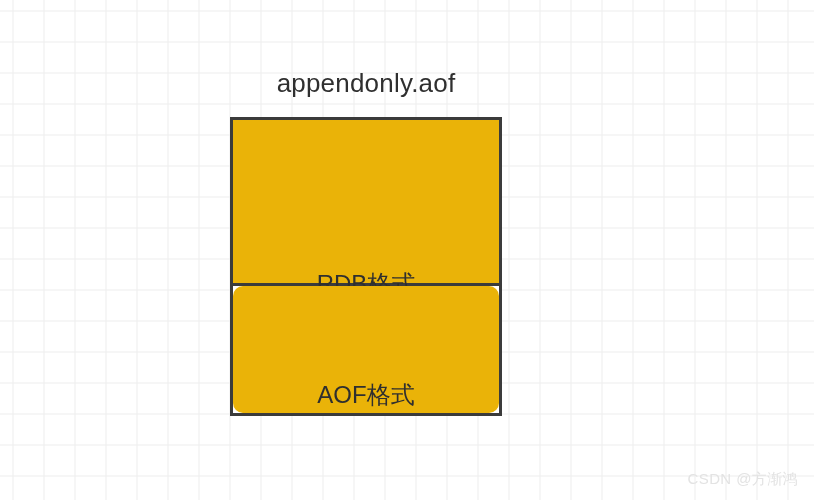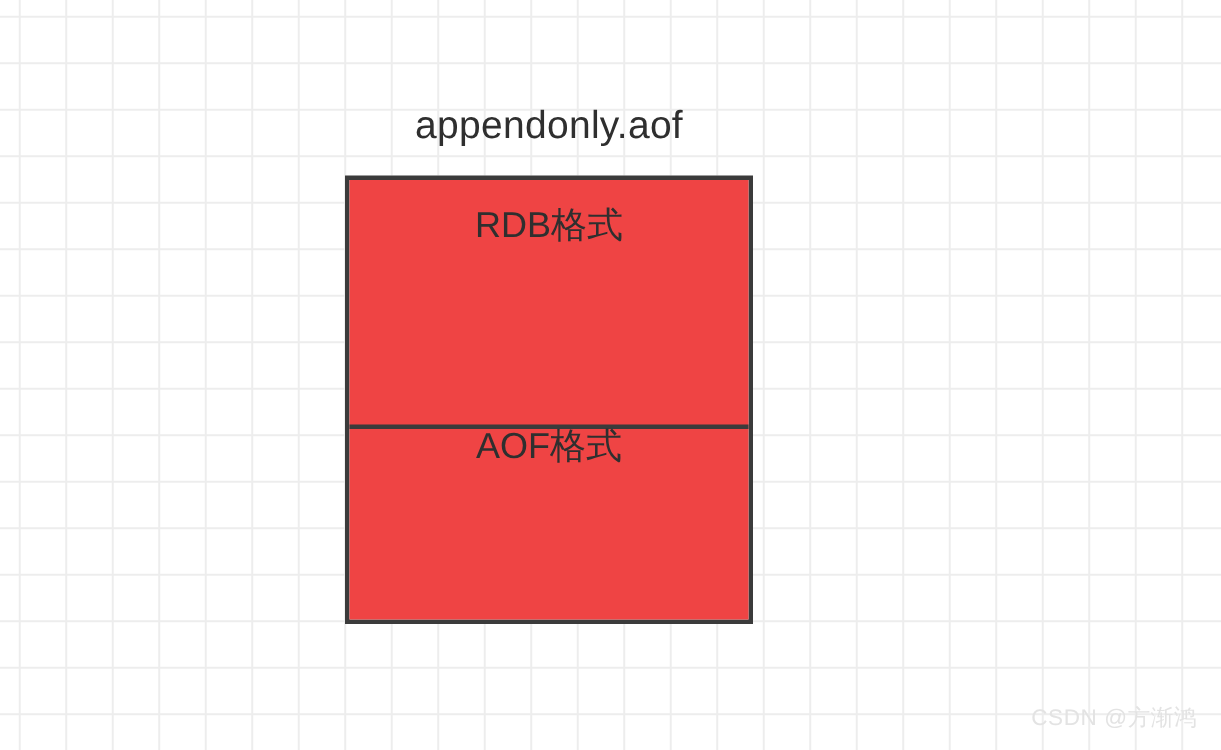--- a/index.html
+++ b/index.html
@@ -51,32 +51,33 @@
     border: 3px solid #3b3b3b;
     background: #ffffff;
     display: flex;
     flex-direction: column;
   }
 
   .section {
     position: relative;
     box-sizing: border-box;
     display: flex;
-    align-items: flex-start;
+    align-items: flex-end;
     justify-content: center;
-    background: #ef4444;
+    background: #eab308;
   }
 
   #section-rdb {
     height: 166px;
     border-bottom: 3px solid #3b3b3b;
   }
 
   #section-aof {
     flex: 1 1 auto;
+    border-radius: 10px;
   }
 
   .section-label {
     font-size: 24px;
     line-height: 30px;
     color: #2f2f2f;
     white-space: nowrap;
   }
 
   

